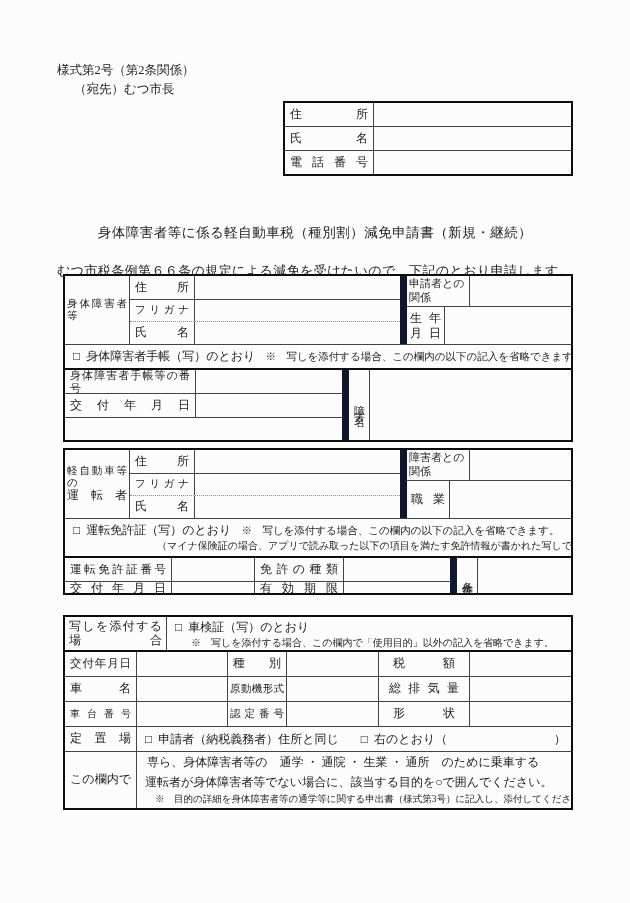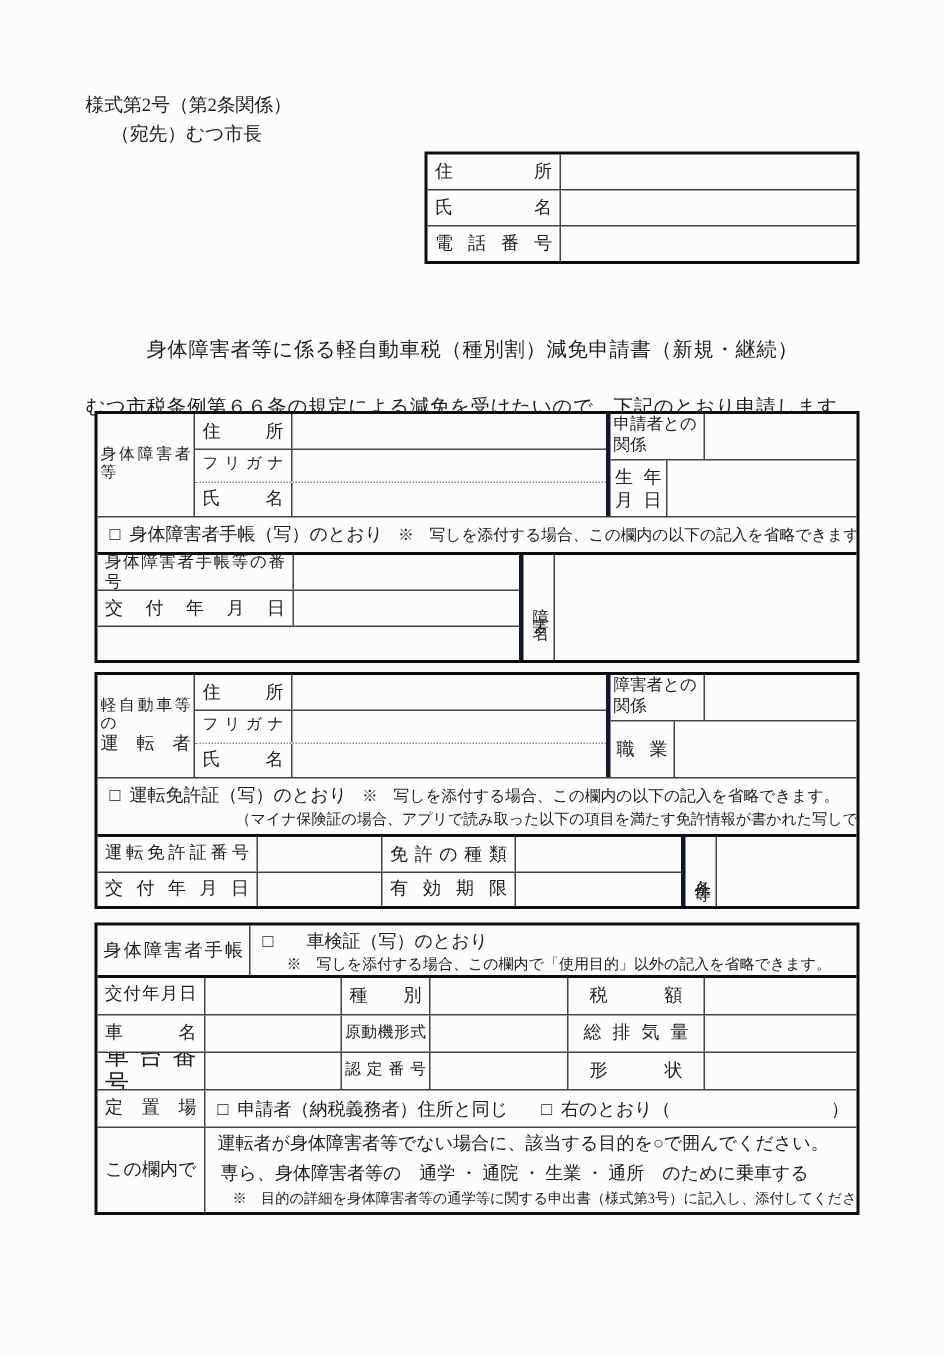--- a/index.html
+++ b/index.html
@@ -11,21 +11,21 @@
   .tr{display:flex;flex:0 0 auto;border-bottom:1px solid #434343}
   .tr.nbb{border-bottom:none}
   .tr.thick{border-bottom:2px solid #0d0d0d}
   .c{display:flex;align-items:center;border-right:1px solid #434343;overflow:hidden;flex:0 0 auto}
   .c.nb{border-right:none}
   .c.fill,.fill{flex:1 1 auto}
   .col{display:flex;flex-direction:column;overflow:hidden}
   .sr{display:flex;flex:0 0 auto;border-bottom:1px solid #434343}
   .sr.nbb{border-bottom:none;flex:1 1 auto}
   .sr.dot{border-bottom:1px dotted #8b8b8b}
-  .bl{border-left:3px solid #0f172a}
+  .bl{border-left:7px solid #0f172a}
   .j{display:block;width:100%;text-align:justify;text-align-last:justify;padding:0 5px;line-height:1.15}
   .ctrtxt{display:block;width:100%;text-align:center}
   .wrapcell{display:block;width:100%;padding:0 2px;line-height:1.25;white-space:normal}
   .vtxt{writing-mode:vertical-rl;text-orientation:upright;margin:0 auto;letter-spacing:6px;font-size:11px;line-height:1}
   .chkline{display:flex;align-items:center;padding-left:8px;white-space:nowrap}
   .chk{font-size:12px}
   .note{font-size:10.5px}
   .tiny{font-size:10px}
 </style>
 </head>
@@ -177,21 +177,21 @@
         <div class="col" style="width:100%">
           <div class="chkline">
             <span class="chk">□</span>
             <span style="margin-left:6px">運転免許証（写）のとおり</span>
             <span class="note" style="margin-left:10px">※　写しを添付する場合、この欄内の以下の記入を省略できます。</span>
           </div>
           <div class="tiny" style="padding-left:92px;white-space:nowrap">（マイナ保険証の場合、アプリで読み取った以下の項目を満たす免許情報が書かれた写しでも可）</div>
         </div>
       </div>
     </div>
-    <div class="tr nbb" style="height:46px">
+    <div class="tr nbb" style="height:35px">
       <div class="col fill">
         <div class="sr" style="height:23px">
           <div class="c" style="width:106px">
             <span class="j" style="font-size:11.5px">運転免許証番号</span>
           </div>
           <div class="c" style="width:82px"></div>
           <div class="c" style="width:88px">
             <span class="j">免許の種類</span>
           </div>
           <div class="c nb fill"></div>
@@ -210,26 +210,26 @@
       <div class="c bl" style="width:20px">
         <span class="vtxt" style="letter-spacing:2px">条件等</span>
       </div>
       <div class="c nb" style="width:93px"></div>
     </div>
   </div>
 
   <div class="tbl" style="left:63px;top:615px;width:506px">
     <div class="tr thick" style="height:33px">
       <div class="c" style="width:101px">
-        <span class="j" style="padding:0 4px">身体障害者手帳</span>
+        <span class="j" style="padding:0 4px">写しを添付する場合</span>
       </div>
       <div class="col fill">
         <div class="chkline" style="padding-top:2px">
           <span class="chk">□</span>
-          <span style="margin-left:22px">車検証（写）のとおり</span>
+          <span style="margin-left:6px">車検証（写）のとおり</span>
         </div>
         <div class="tiny" style="padding-left:24px;white-space:nowrap">※　写しを添付する場合、この欄内で「使用目的」以外の記入を省略できます。</div>
       </div>
     </div>
     <div class="tr" style="height:24px">
       <div class="c" style="width:71px">
         <span class="j" style="font-size:11.5px">交付年月日</span>
       </div>
       <div class="c" style="width:90px"></div>
       <div class="c" style="width:58px">
@@ -250,21 +250,21 @@
         <span class="j" style="font-size:10.5px;padding:0 2px">原動機形式</span>
       </div>
       <div class="c" style="width:91px"></div>
       <div class="c" style="width:90px">
         <span class="j" style="padding:0 10px">総排気量</span>
       </div>
       <div class="c nb fill"></div>
     </div>
     <div class="tr" style="height:24px">
       <div class="c" style="width:71px">
-        <span class="j" style="font-size:16px">車台番号</span>
+        <span class="j" style="font-size:10px">車台番号</span>
       </div>
       <div class="c" style="width:90px"></div>
       <div class="c" style="width:58px">
         <span class="j" style="font-size:10.5px;padding:0 2px">認定番号</span>
       </div>
       <div class="c" style="width:91px"></div>
       <div class="c" style="width:90px">
         <span class="j" style="padding:0 14px">形状</span>
       </div>
       <div class="c nb fill"></div>
@@ -280,20 +280,20 @@
         <span style="margin-left:6px">右のとおり（</span>
         <span class="fill"></span>
         <span style="margin-right:5px">）</span>
       </div>
     </div>
     <div class="tr nbb" style="height:56px">
       <div class="c" style="width:71px">
         <span class="j">この欄内で</span>
       </div>
       <div class="col fill nb" style="justify-content:space-evenly;padding-left:8px">
+        <div style="white-space:nowrap;padding-left:2px">専ら、身体障害者等の　通学 ・ 通院 ・ 生業 ・ 通所　のために乗車する</div>
         <div style="white-space:nowrap">運転者が身体障害者等でない場合に、該当する目的を○で囲んでください。</div>
-        <div style="white-space:nowrap;padding-left:2px">専ら、身体障害者等の　通学 ・ 通院 ・ 生業 ・ 通所　のために乗車する</div>
         <div style="white-space:nowrap;font-size:9.5px;padding-left:10px">※　目的の詳細を身体障害者等の通学等に関する申出書（様式第3号）に記入し、添付してください。</div>
       </div>
     </div>
   </div>
 
 </div>
 
 </body></html>

